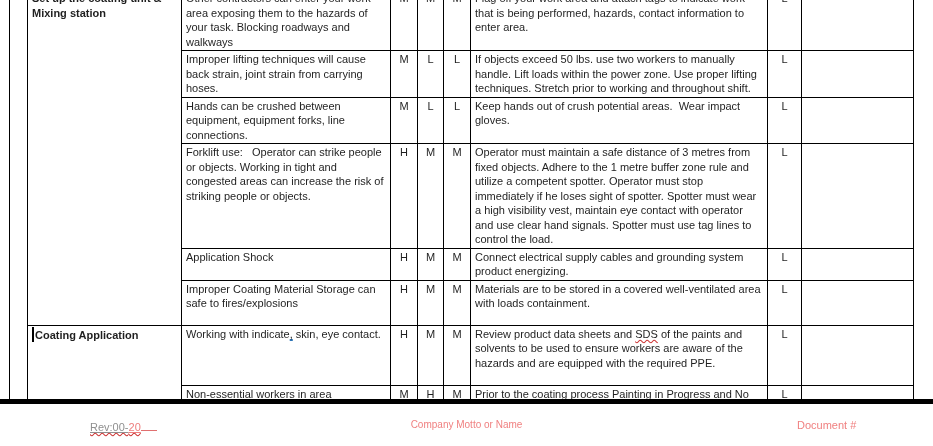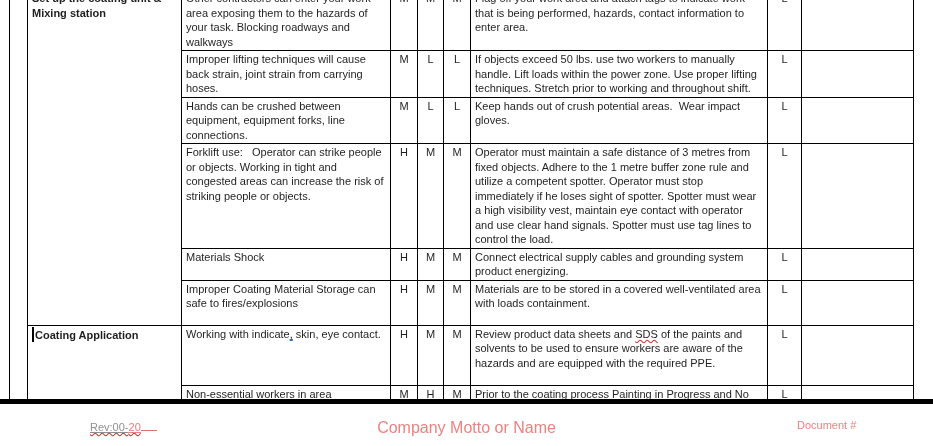--- a/index.html
+++ b/index.html
@@ -78,21 +78,21 @@
   .footer-rev .rev-ins{
     color:#ED7D7D;
     text-decoration:underline solid currentColor;
   }
   .footer-rev .rev-trail{
     display:inline-block;width:16px;height:11px;
     border-bottom:1px solid #E07070;
   }
   .footer-motto{
     position:absolute;left:0;top:419px;width:933px;text-align:center;
-    font-size:16px;color:#F08080;
+    font-size:10px;color:#F08080;
   }
   .footer-doc{
     position:absolute;left:797px;top:419px;font-size:11px;color:#F08080;
   }
 </style>
 </head>
 <body>
 
 <div class="table-clip">
   <table class="jsa">
@@ -145,21 +145,21 @@
       <td class="c-hz">Forklift use: &nbsp; Operator can strike people or objects. Working in tight and congested areas can increase the risk of striking people or objects.</td>
       <td class="c-rate">H</td>
       <td class="c-rate">M</td>
       <td class="c-rate">M</td>
       <td class="c-ctl">Operator must maintain a safe distance of 3 metres from fixed objects. Adhere to the 1 metre buffer zone rule and utilize a competent spotter. Operator must stop immediately if he loses sight of spotter. Spotter must wear a high visibility vest, maintain eye contact with operator and use clear hand signals. Spotter must use tag lines to control the load.</td>
       <td class="c-res">L</td>
       <td class="c-last"></td>
     </tr>
 
     <tr class="h5">
-      <td class="c-hz">Materials Shock</td>
+      <td class="c-hz">Application Shock</td>
       <td class="c-rate">H</td>
       <td class="c-rate">M</td>
       <td class="c-rate">M</td>
       <td class="c-ctl">Connect electrical supply cables and grounding system product energizing.</td>
       <td class="c-res">L</td>
       <td class="c-last"></td>
     </tr>
 
     <tr class="h6">
       <td class="c-hz">Improper Coating Material Storage can safe to fires/explosions</td>

